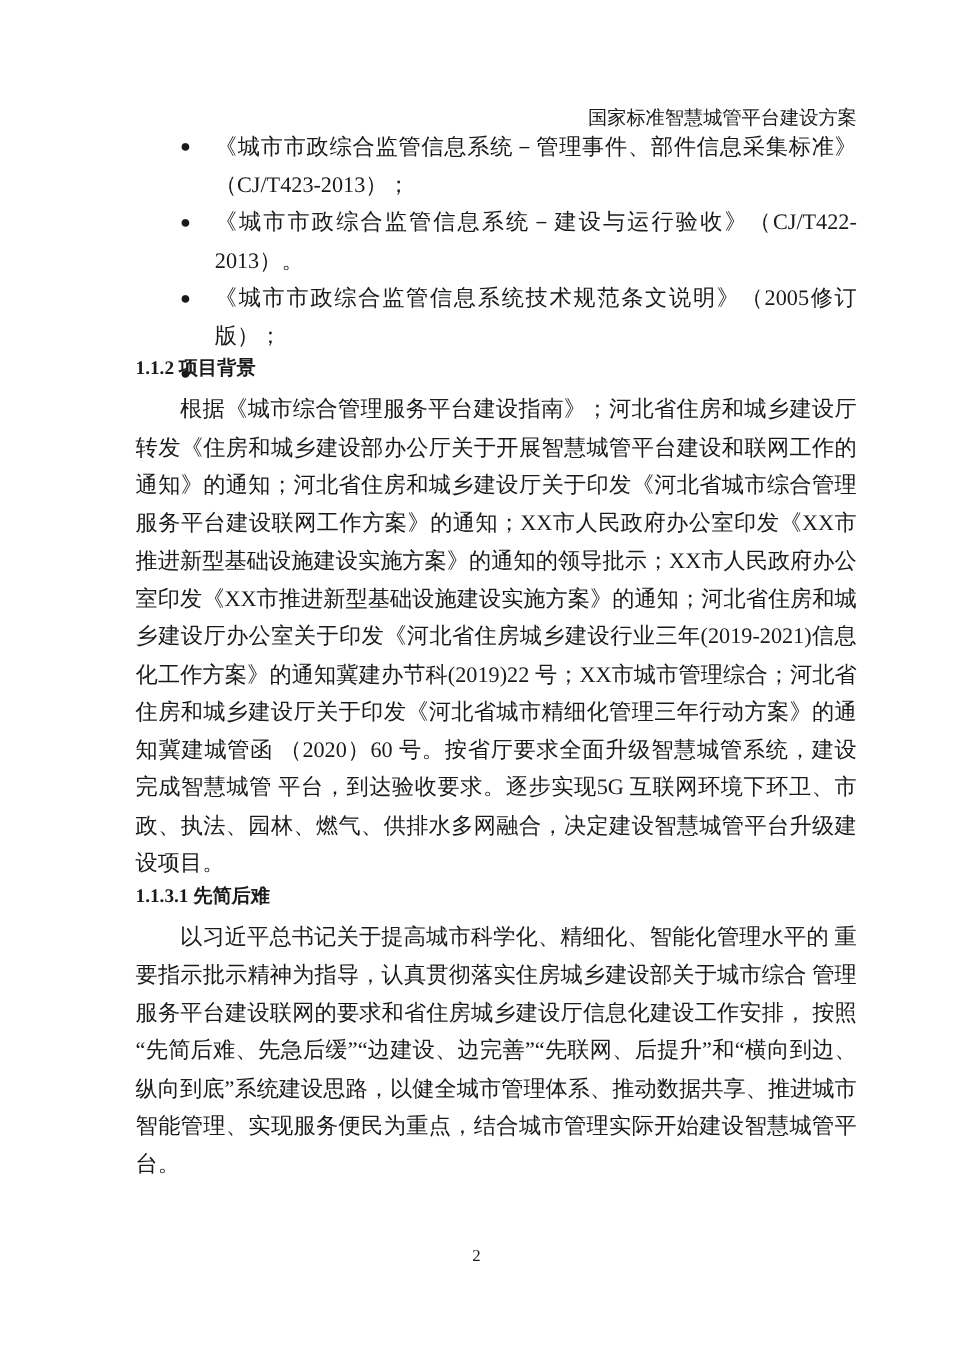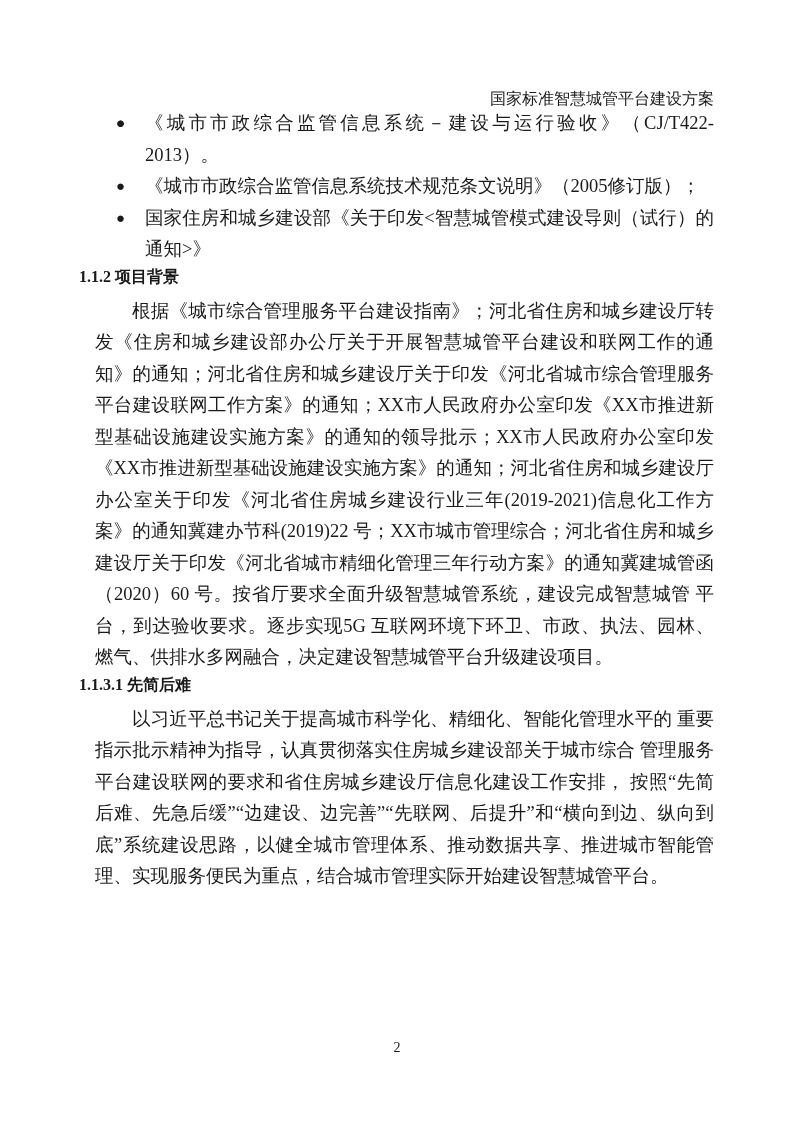--- a/index.html
+++ b/index.html
@@ -8,21 +8,21 @@
   .page {
     width: 794px;
     height: 1123px;
     position: relative;
     background: #ffffff;
     color: #1a1a1a;
     font-family: "Liberation Serif", "DejaVu Serif", serif;
     overflow: hidden;
   }
   .content {
-    padding: 90px 80px 0 79px;
+    padding: 90px 80px 0 113px;
   }
   .doc-header {
     font-size: 16px;
     line-height: 18px;
     text-align: right;
     white-space: nowrap;
   }
   .cont-line {
     margin-top: 2px;
     padding-left: 66px;
@@ -55,21 +55,21 @@
     font-family: inherit;
   }
   .h112 { margin-top: 8px; }
   .h113 { margin-top: 6px; }
   .h1131 { margin-top: 14px; }
   p.body-para {
     font-size: 18.5px;
     line-height: 31.5px;
     text-align: justify;
     text-indent: 37px;
-    margin: 8px 0 0 16px;
+    margin: 8px 0 0 0;
   }
   .page-num {
     position: absolute;
     left: 0;
     bottom: 68px;
     width: 100%;
     text-align: center;
     font-size: 14px;
     line-height: 14px;
   }
@@ -79,32 +79,32 @@
 
 <div class="page">
   <div class="content">
 
     <div class="doc-header">国家标准智慧城管平台建设方案</div>
 
 
     <ul class="ref-list">
       <li>
         <span class="bullet">●</span>
+        <span>《城市市政综合监管信息系统－管理事件、部件信息采集标准》（CJ/T423-2013）；</span>
       </li>
       <li>
         <span class="bullet">●</span>
         <span>《城市市政综合监管信息系统－建设与运行验收》（CJ/T422-2013）。</span>
       </li>
       <li>
         <span class="bullet">●</span>
         <span>《城市市政综合监管信息系统技术规范条文说明》（2005修订版）；</span>
       </li>
       <li>
         <span class="bullet">●</span>
-        <span>国家住房和城乡建设部《关于印发&lt;智慧城管模式建设导则（试行）的通知&gt;》</span>
       </li>
     </ul>
 
     <h2 class="sec h112">1.1.2 项目背景</h2>
 
     <p class="body-para">根据《城市综合管理服务平台建设指南》；河北省住房和城乡建设厅转发《住房和城乡建设部办公厅关于开展智慧城管平台建设和联网工作的通知》的通知；河北省住房和城乡建设厅关于印发《河北省城市综合管理服务平台建设联网工作方案》的通知；XX市人民政府办公室印发《XX市推进新型基础设施建设实施方案》的通知的领导批示；XX市人民政府办公室印发《XX市推进新型基础设施建设实施方案》的通知；河北省住房和城乡建设厅办公室关于印发《河北省住房城乡建设行业三年(2019-2021)信息化工作方案》的通知冀建办节科(2019)22 号；XX市城市管理综合；河北省住房和城乡建设厅关于印发《河北省城市精细化管理三年行动方案》的通知冀建城管函 （2020）60 号。按省厅要求全面升级智慧城管系统，建设完成智慧城管 平台，到达验收要求。逐步实现5G 互联网环境下环卫、市政、执法、园林、燃气、供排水多网融合，决定建设智慧城管平台升级建设项目。</p>
 
 
     <h2 class="sec h1131">1.1.3.1 先简后难</h2>
 

